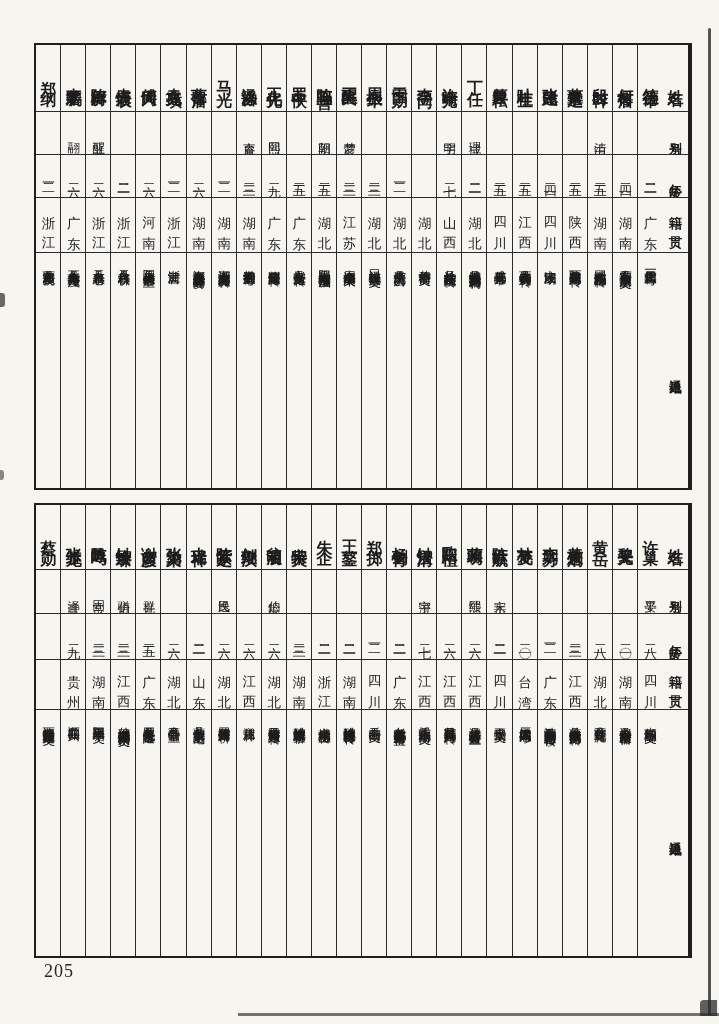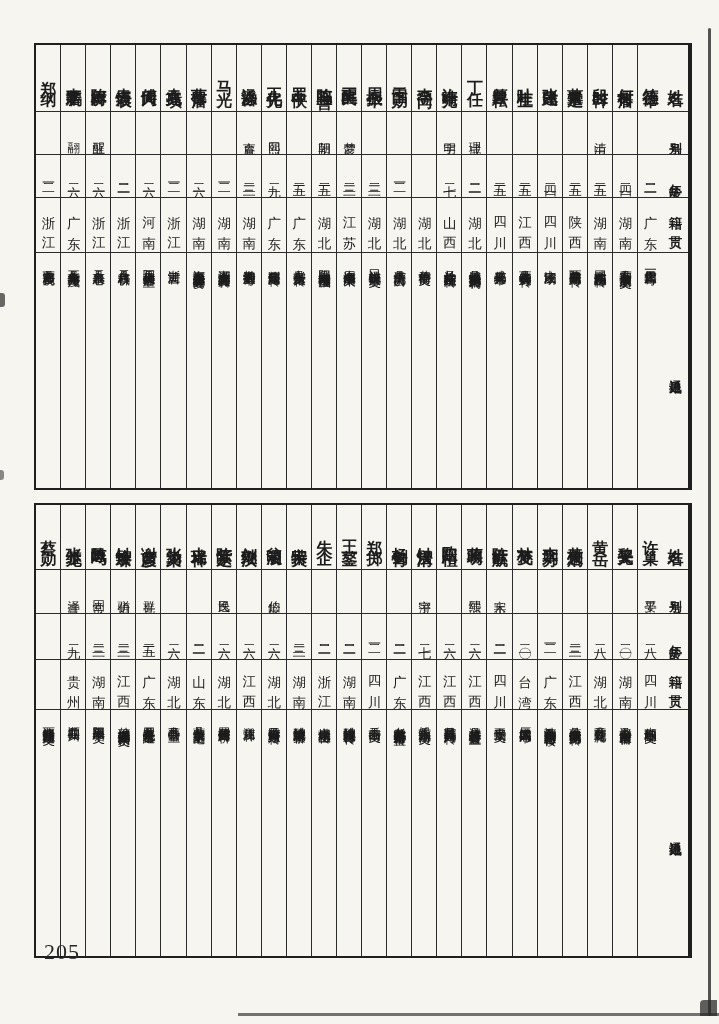--- a/index.html
+++ b/index.html
@@ -30,21 +30,21 @@
   .c-contact .vtext{font-size:12.5px;line-height:1.05;letter-spacing:0.04em;}
   
   .header-col .vtext{font-weight:700;}
   .h-name{font-size:15px;letter-spacing:0.9em;}
   .h-alias{font-size:14px;letter-spacing:0.15em;}
   .h-age{font-size:14px;letter-spacing:0.15em;}
   .h-origin{font-size:14px;letter-spacing:1.1em;}
   .h-contact{font-size:15px;letter-spacing:2.8em;}
   .header-col .c-contact{align-items:center;padding-top:0;}
   
-  #page-number{position:absolute;left:44px;top:939px;font-size:22px;letter-spacing:1px;color:#262626;}
+  #page-number{position:absolute;left:44px;top:961px;font-size:18px;letter-spacing:1px;color:#262626;}
   
   .artifact{position:absolute;background:#2b2b2b;}
   #edge-right{left:708px;top:28px;width:3px;height:988px;opacity:.8;border-radius:2px;}
   #edge-bottom{left:238px;top:1013px;width:481px;height:3px;opacity:.65;}
   #blob-left-1{left:0;top:293px;width:5px;height:14px;opacity:.7;border-radius:0 3px 3px 0;}
   #blob-left-2{left:0;top:470px;width:4px;height:10px;opacity:.55;border-radius:0 3px 3px 0;}
   #corner-smudge{left:700px;top:1000px;width:17px;height:16px;opacity:.75;border-radius:4px 0 0 0;}
 </style>
 </head>
 <body>

